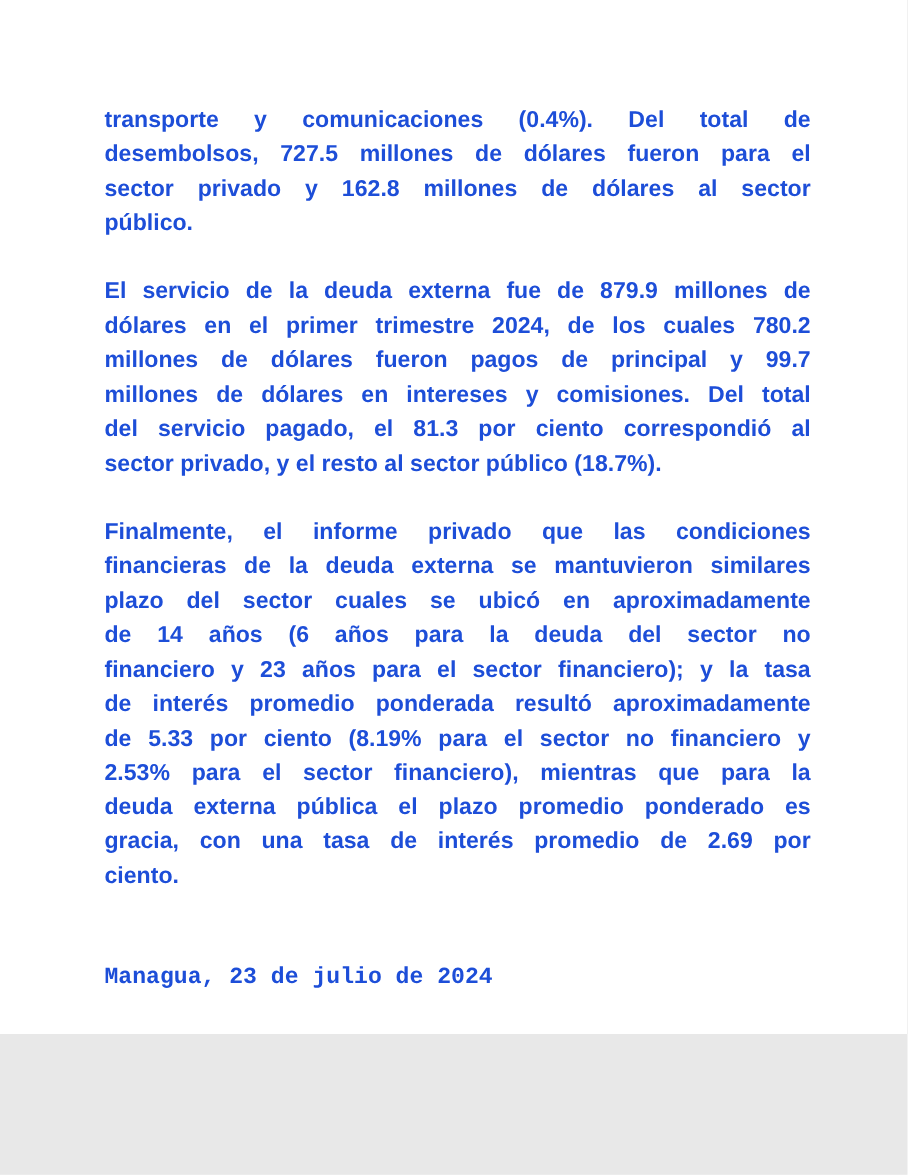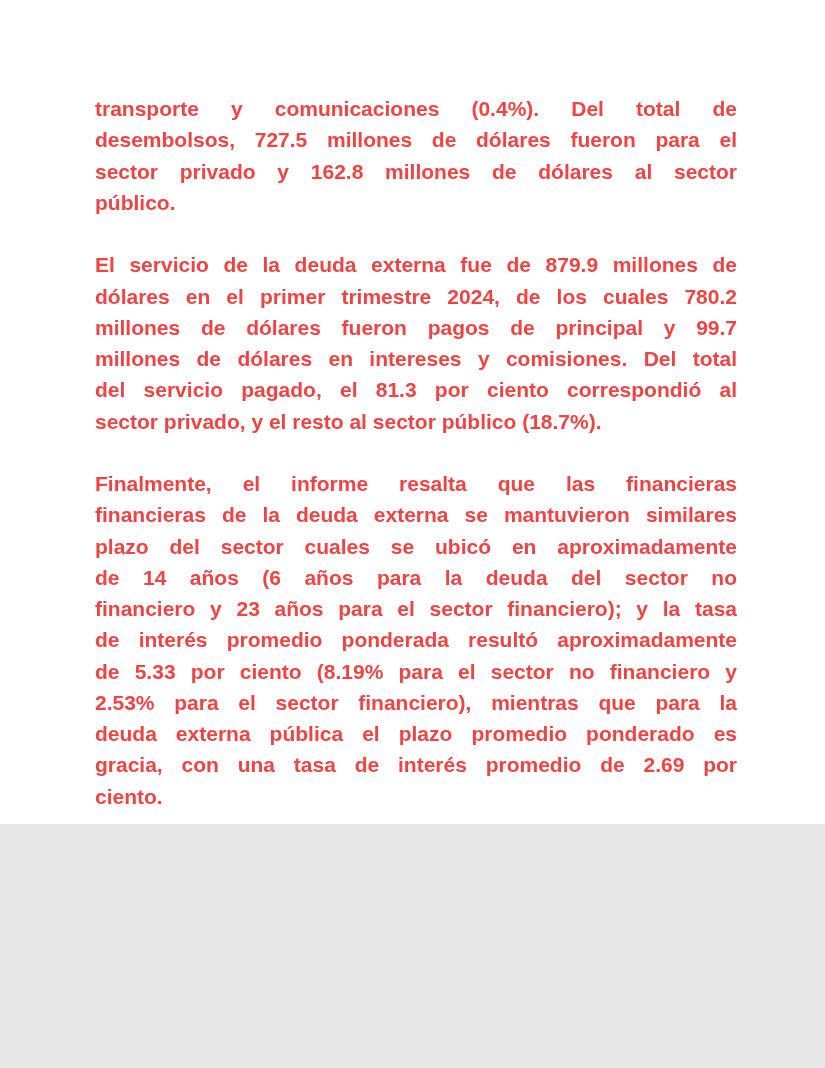--- a/index.html
+++ b/index.html
@@ -4,27 +4,27 @@
 <style>
   * { margin: 0; padding: 0; box-sizing: border-box; }
 
   html, body {
     background: #e8e8e8;
   }
 
   .page {
     position: relative;
     width: 825px;
-    height: 824px;
+    height: 940px;
     margin: 0 auto;
     background: #ffffff;
     overflow: hidden;
     font-family: "Liberation Sans", "DejaVu Sans", sans-serif;
     font-weight: bold;
-    color: #ef4444;
+    color: #1d4ed8;
   }
 
   .body-text {
     position: absolute;
     top: 93px;
     left: 95px;
     width: 642px;
     font-size: 21px;
     line-height: 31.25px;
   }
@@ -64,21 +64,21 @@
         </div>
         <div class="paragraph">
           <div class="line">El servicio de la deuda externa fue de 879.9 millones de</div>
           <div class="line">dólares en el primer trimestre 2024, de los cuales 780.2</div>
           <div class="line">millones de dólares fueron pagos de principal y 99.7</div>
           <div class="line">millones de dólares en intereses y comisiones. Del total</div>
           <div class="line">del servicio pagado, el 81.3 por ciento correspondió al</div>
           <div class="line last">sector privado, y el resto al sector público (18.7%).</div>
         </div>
         <div class="paragraph">
-          <div class="line">Finalmente, el informe resalta que las financieras</div>
+          <div class="line">Finalmente, el informe privado que las condiciones</div>
           <div class="line">financieras de la deuda externa se mantuvieron similares</div>
           <div class="line">plazo del sector cuales se ubicó en aproximadamente</div>
           <div class="line">de 14 años (6 años para la deuda del sector no</div>
           <div class="line">financiero y 23 años para el sector financiero); y la tasa</div>
           <div class="line">de interés promedio ponderada resultó aproximadamente</div>
           <div class="line">de 5.33 por ciento (8.19% para el sector no financiero y</div>
           <div class="line">2.53% para el sector financiero), mientras que para la</div>
           <div class="line">deuda externa pública el plazo promedio ponderado es</div>
           <div class="line">gracia, con una tasa de interés promedio de 2.69 por</div>
           <div class="line last">ciento.</div>

